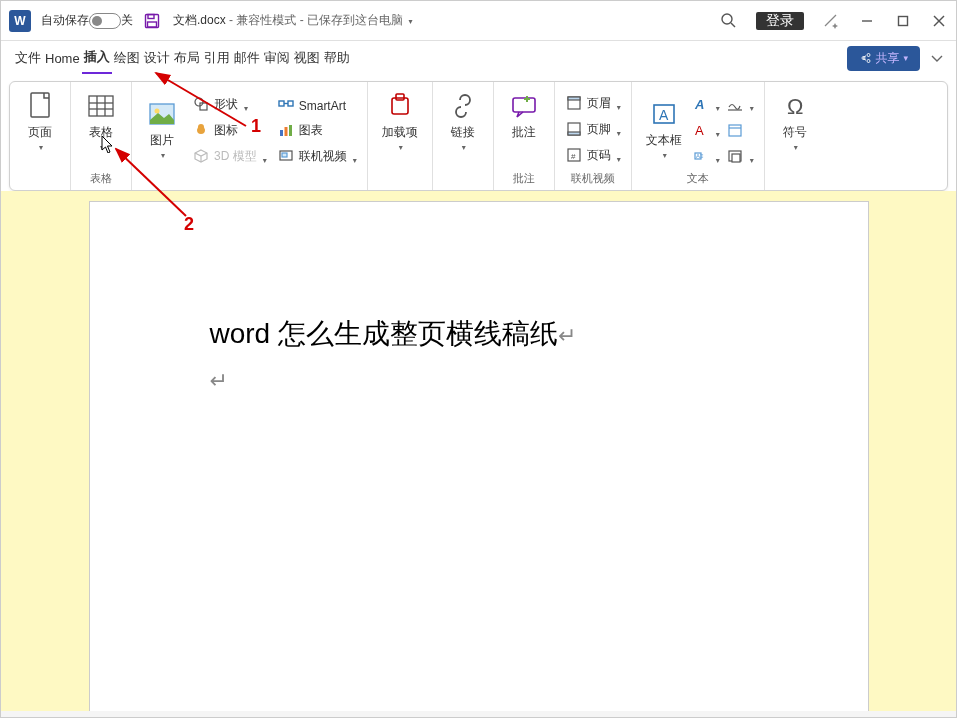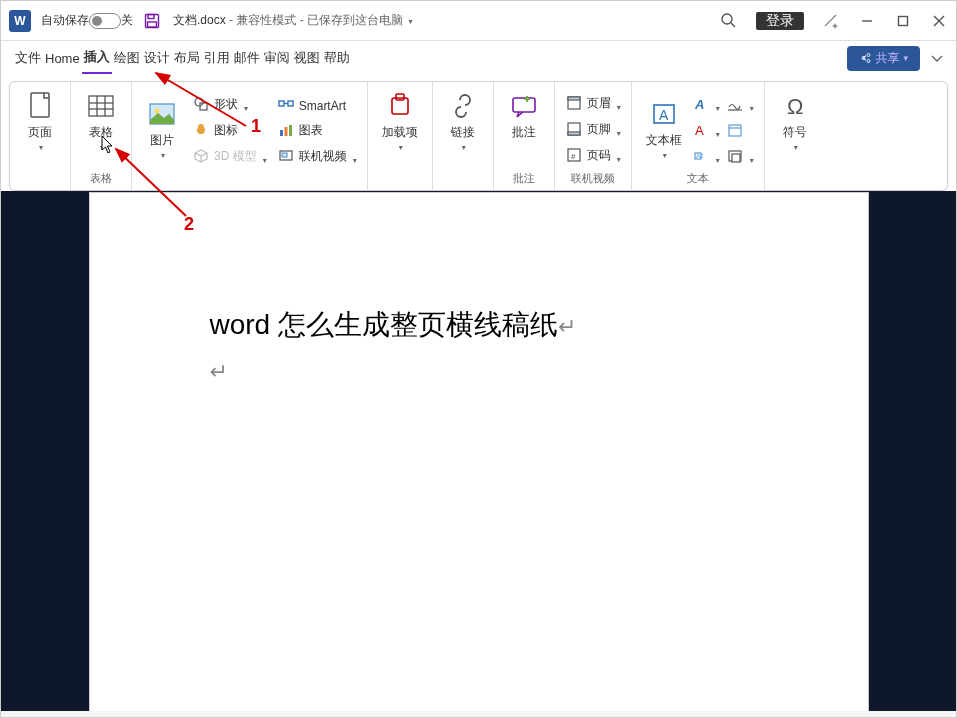--- a/index.html
+++ b/index.html
@@ -35,21 +35,21 @@
 .grp-label { font-size: 11px; color: #666; position: absolute; bottom: 4px; left: 0; right: 0; text-align: center; }
 .big-btn { display: flex; flex-direction: column; align-items: center; gap: 2px; font-size: 12px; color: #333; padding: 2px 4px; cursor: pointer;}
 .big-btn .icn { width: 32px; height: 32px; display: flex; align-items: center; justify-content: center; }
 .small-row { display: flex; align-items: flex-end; gap: 4px; font-size: 12px; color: #333; padding: 2px 0; cursor:pointer; height: 26px;}
 .small-row.disabled { color: #bbb; }
 .small-row .sicn { width: 18px; height: 18px; display:inline-flex; align-items:center; justify-content:center; }
 .col { display: flex; flex-direction: column; justify-content: flex-start; height: 80px; }
 .dd { font-size: 8px; color: #666; margin-left:2px;}
 
 
-.doc-area { background: #0f172a; height: calc(718px - 40px - 34px - 124px); padding-top: 1px; display: flex; justify-content: center; overflow: hidden; }
+.doc-area { background: #fef9c3; height: calc(718px - 40px - 34px - 124px); padding-top: 10px; display: flex; justify-content: center; overflow: hidden; }
 .page { width: 780px; background: #fff; border: 1px solid #ccc; height: 900px; padding: 110px 120px; font-family: "SimSun", serif; font-size: 28px; line-height: 1.6; color: #000; position: relative;}
 .para-mark { color: #888; font-family: sans-serif; font-size: 22px;}
 
 
 .anno { position: absolute; pointer-events: none; z-index: 100; }
 .anno-num { color: #d40000; font-size: 18px; font-weight: bold; font-family: sans-serif; }
 .cursor-fake { position:absolute; width:14px; height:18px; z-index: 90;}
 svg { display:block; }
 </style>
 </head>

